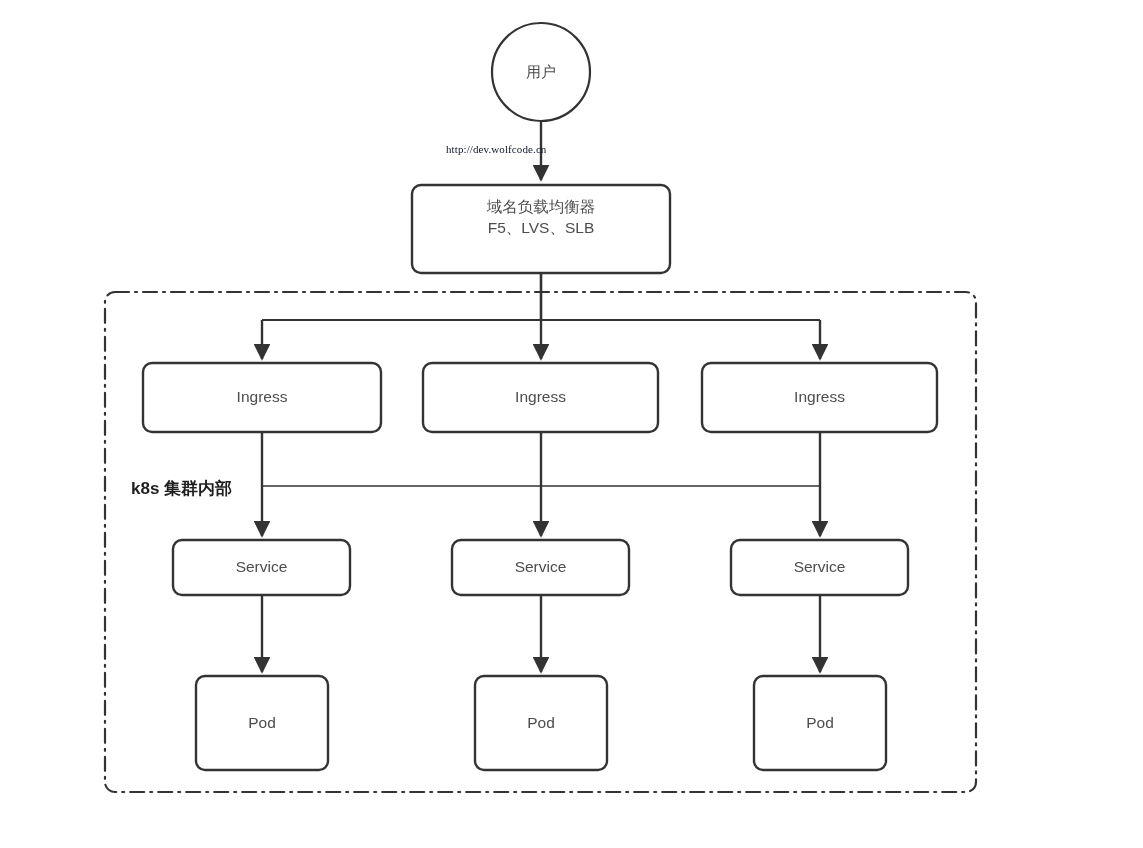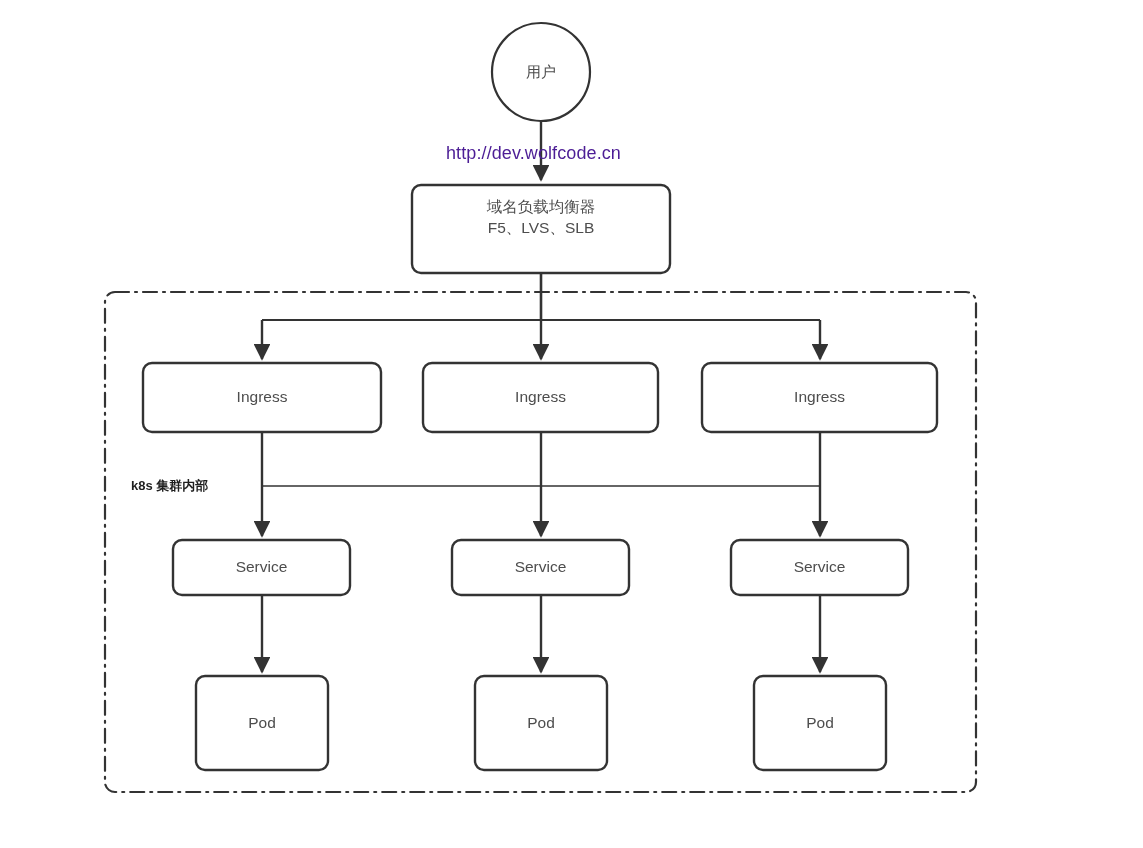--- a/index.html
+++ b/index.html
@@ -35,29 +35,30 @@
     font-size: 15.5px;
     line-height: 1.35;
     pointer-events: none;
     white-space: pre-line;
   }
   .label-user {
     font-size: 15px;
   }
   .edge-label {
     position: absolute;
-    color: #4c1d95;
-    font-size: 18px;
+    color: #0f172a;
+    font-size: 11px;
     letter-spacing: 0.1px;
     white-space: nowrap;
+    font-family: Liberation Serif, serif;
   }
   .cluster-label {
     position: absolute;
     color: #1f1f1f;
-    font-size: 13px;
+    font-size: 17px;
     font-weight: bold;
     white-space: nowrap;
   }
 </style>
 </head>
 <body>
 
 <div id="canvas">
 
   <svg id="diagram-svg" viewBox="0 0 1143 848" xmlns="http://www.w3.org/2000/svg">

